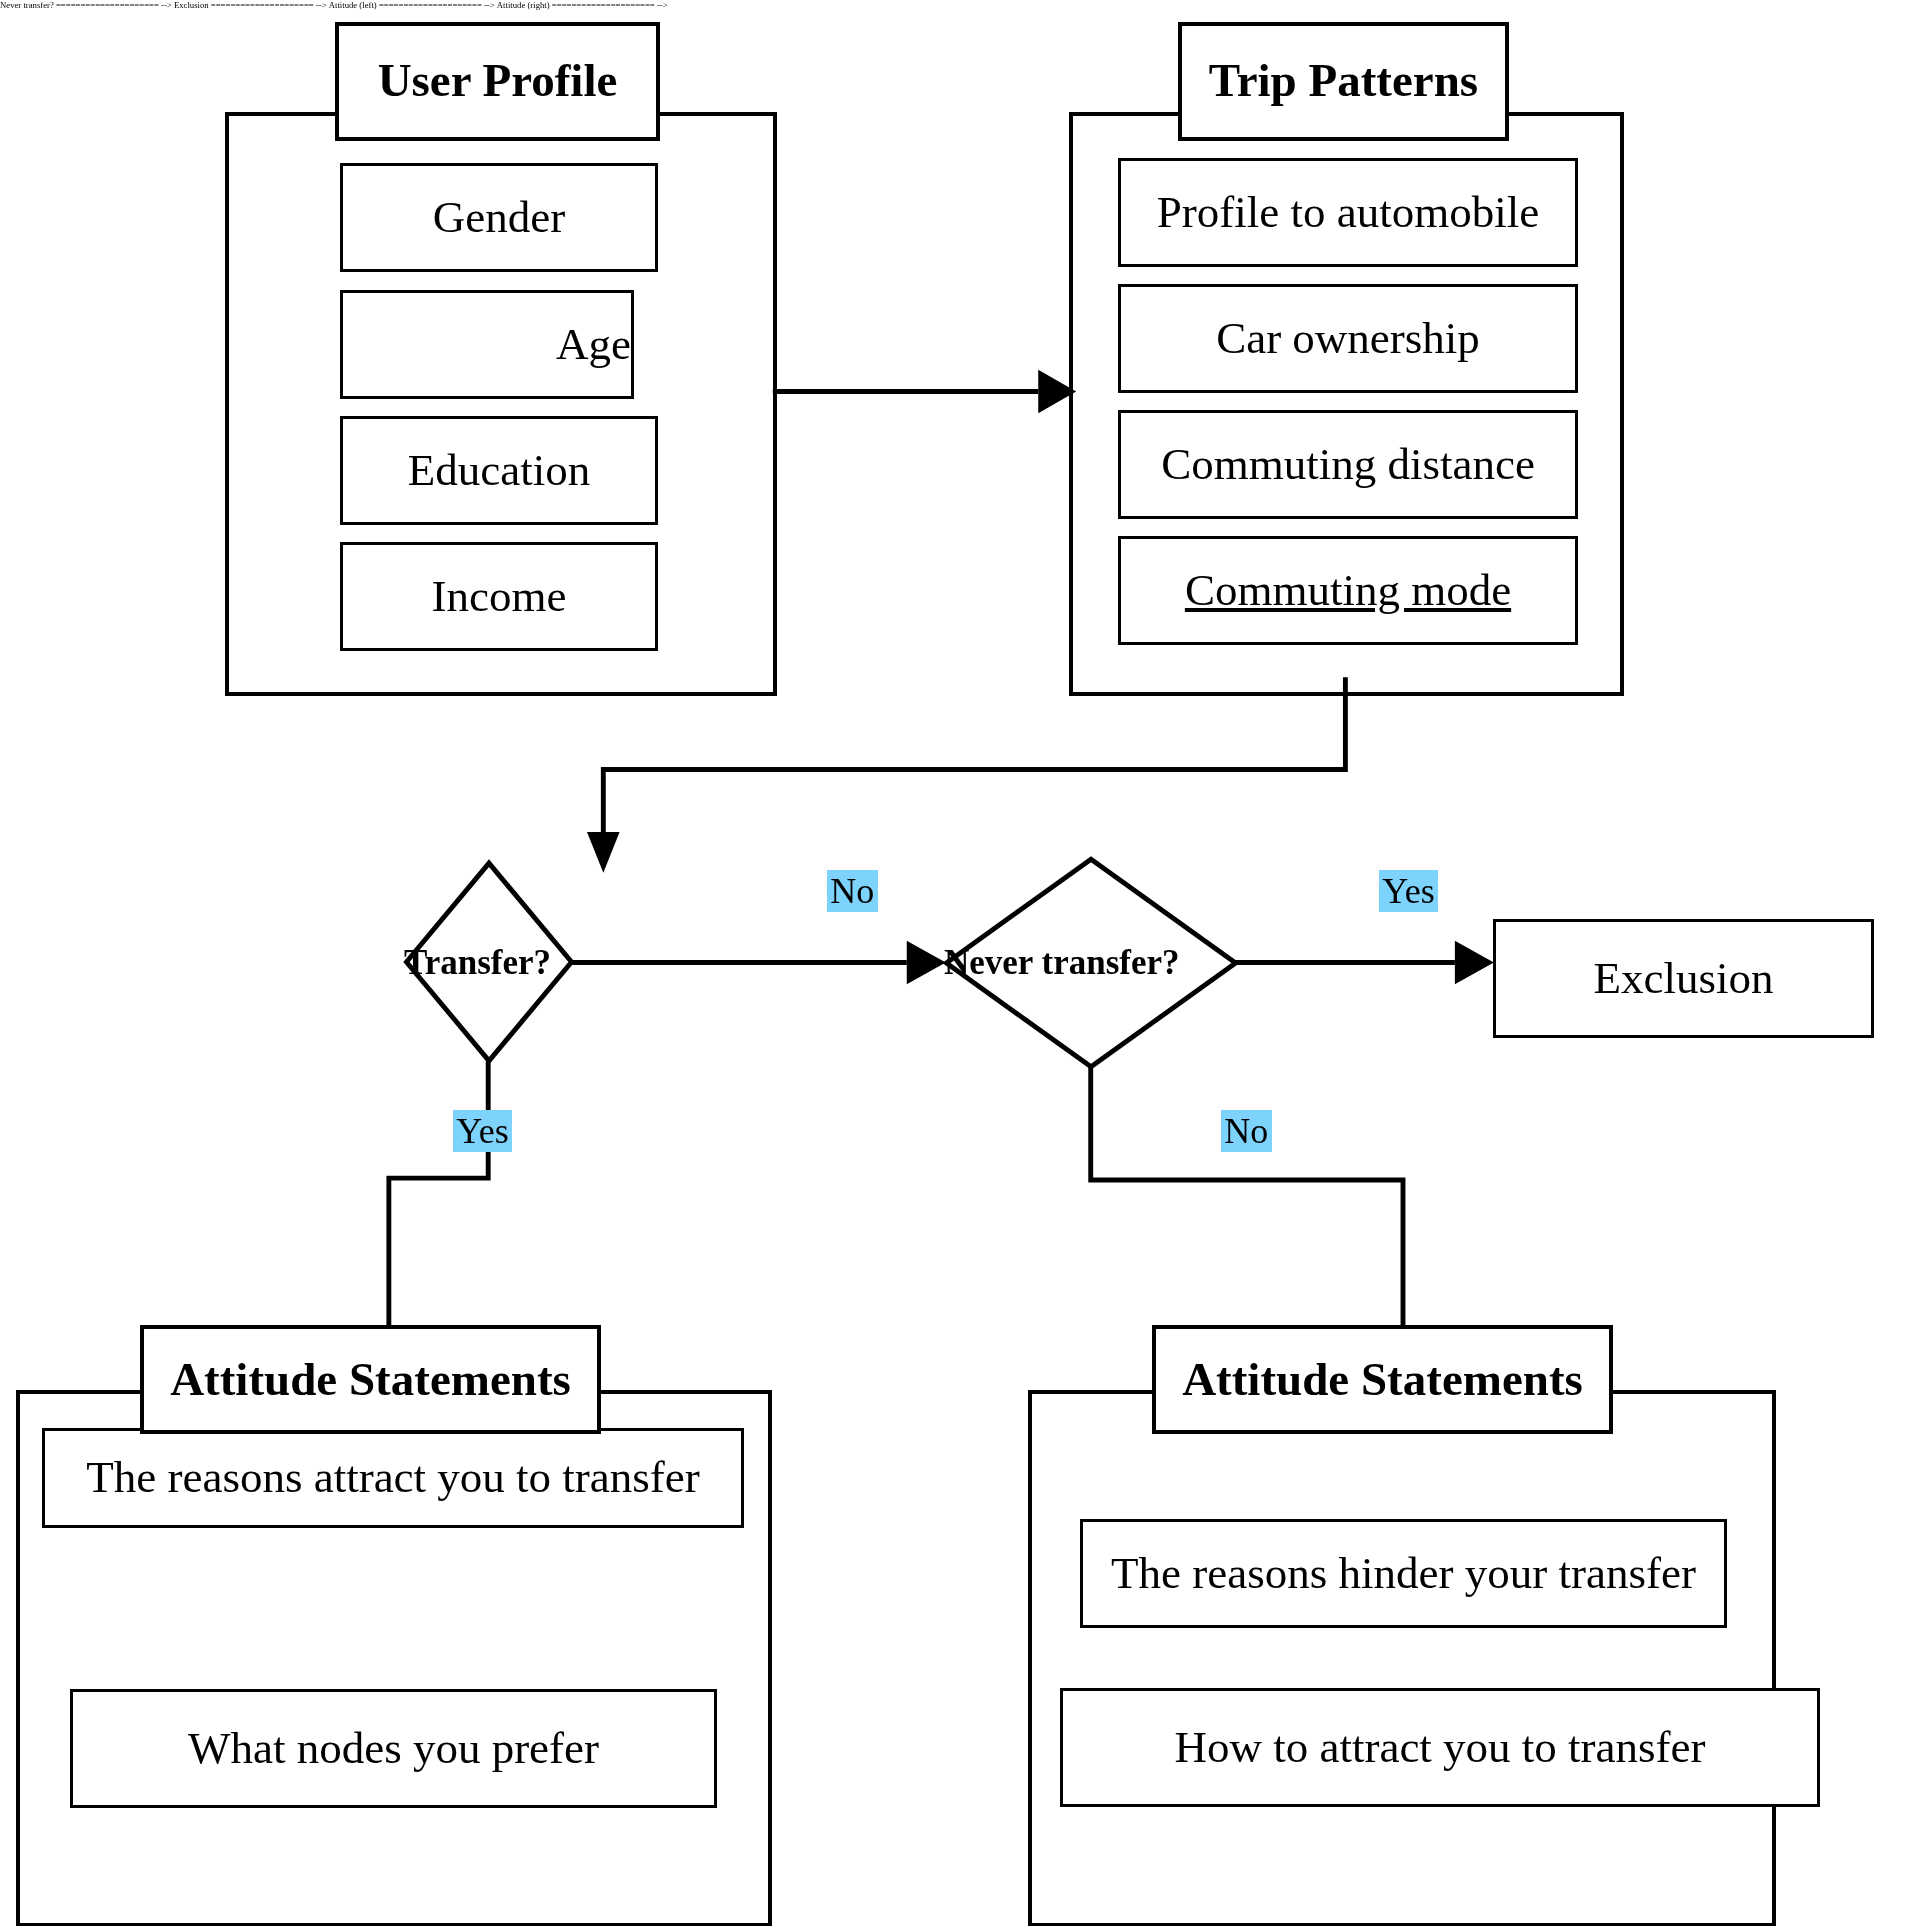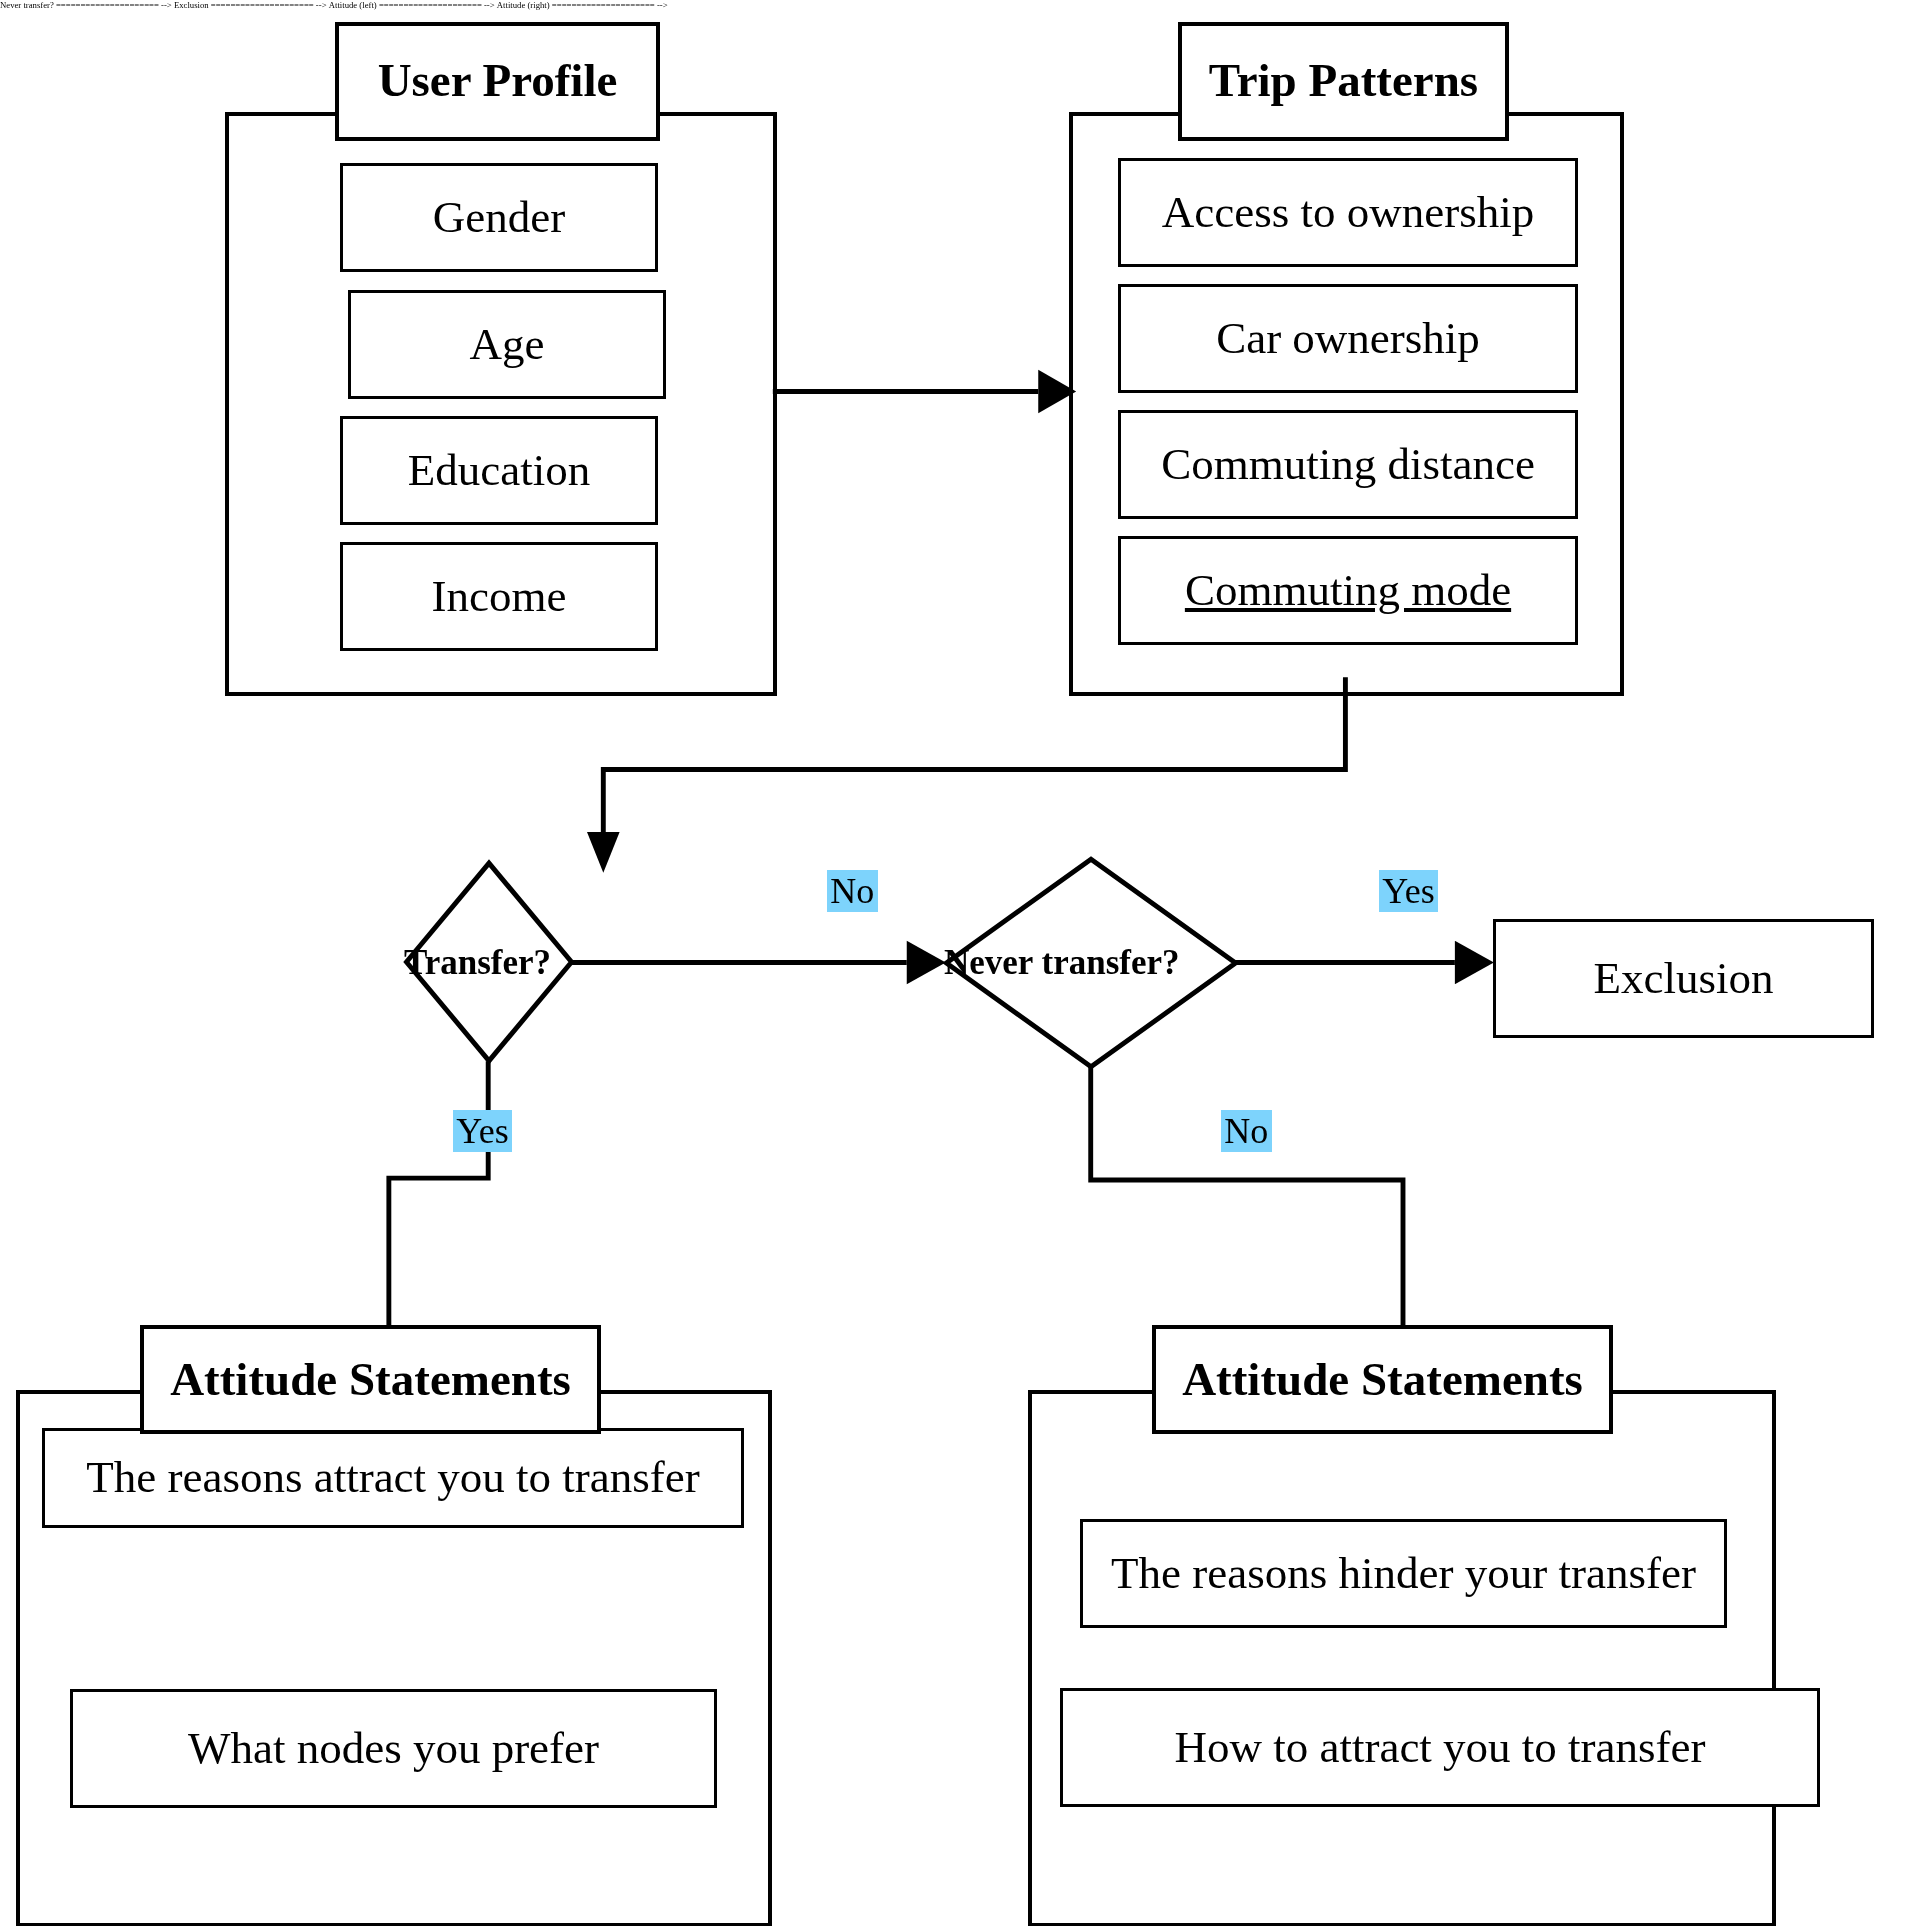--- a/index.html
+++ b/index.html
@@ -52,41 +52,41 @@
   
   <div class="whitemask" style="left:339px;top:91px;width:317px;height:16.3px;"></div>
 
   <div class="box titlebox fs-title" style="left:335px;top:6.5px;width:325px;height:119px;">
     <span>User Profile</span>
   </div>
 
   <div class="box leaf fs-leaf" style="left:340px;top:148px;width:318px;height:109px;">
     <span>Gender</span>
   </div>
-  <div class="box leaf fs-leaf" style="left:348px;top:275px;width:318px;height:109px;">
+  <div class="box leaf fs-leaf" style="left:340px;top:275px;width:294px;height:109px;justify-content:flex-end;">
     <span>Age</span>
   </div>
   <div class="box leaf fs-leaf" style="left:340px;top:401px;width:318px;height:109px;">
     <span>Education</span>
   </div>
   <div class="box leaf fs-leaf" style="left:340px;top:527px;width:318px;height:109px;">
     <span>Income</span>
   </div>
 
   
   <div class="box grp" style="left:1069px;top:97px;width:555px;height:584px;"></div>
 
   <div class="whitemask" style="left:1183px;top:91px;width:322px;height:16.3px;"></div>
 
   <div class="box titlebox fs-title" style="left:1178px;top:6.5px;width:331px;height:119px;">
     <span>Trip Patterns</span>
   </div>
 
   <div class="box leaf fs-leaf" style="left:1118px;top:143px;width:460px;height:109px;">
-    <span>Access to ownership</span>
+    <span>Profile to automobile</span>
   </div>
   <div class="box leaf fs-leaf" style="left:1118px;top:269px;width:460px;height:109px;">
     <span>Car ownership</span>
   </div>
   <div class="box leaf fs-leaf" style="left:1118px;top:395px;width:460px;height:109px;">
     <span>Commuting distance</span>
   </div>
   <div class="box leaf fs-leaf" style="left:1118px;top:521px;width:460px;height:109px;text-decoration:underline;">
     <span>Commuting mode</span>
   </div>

